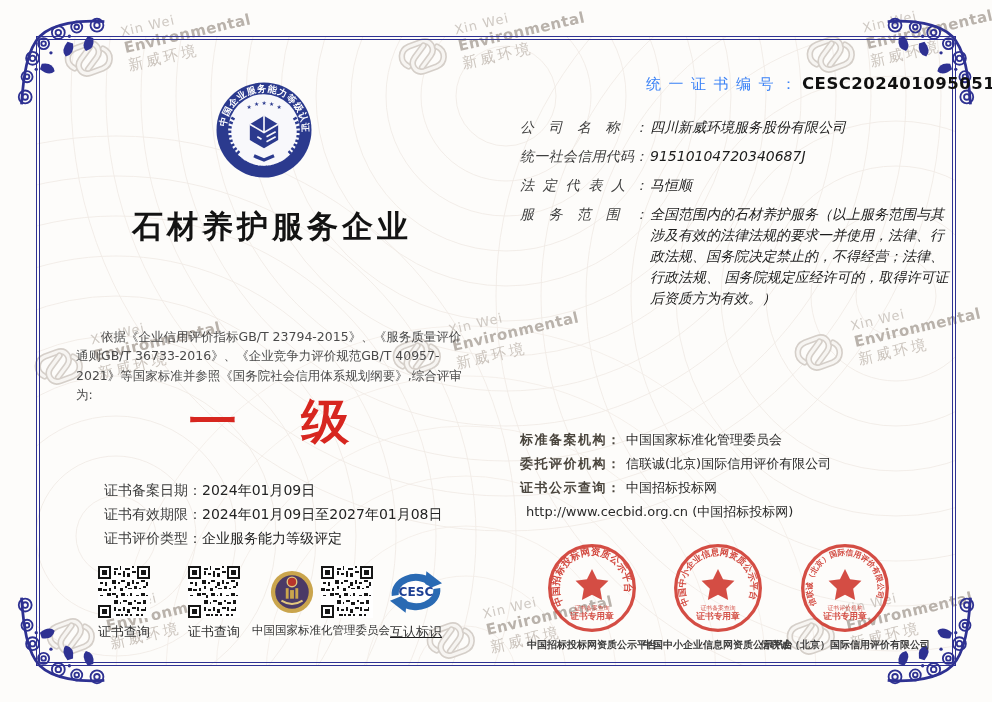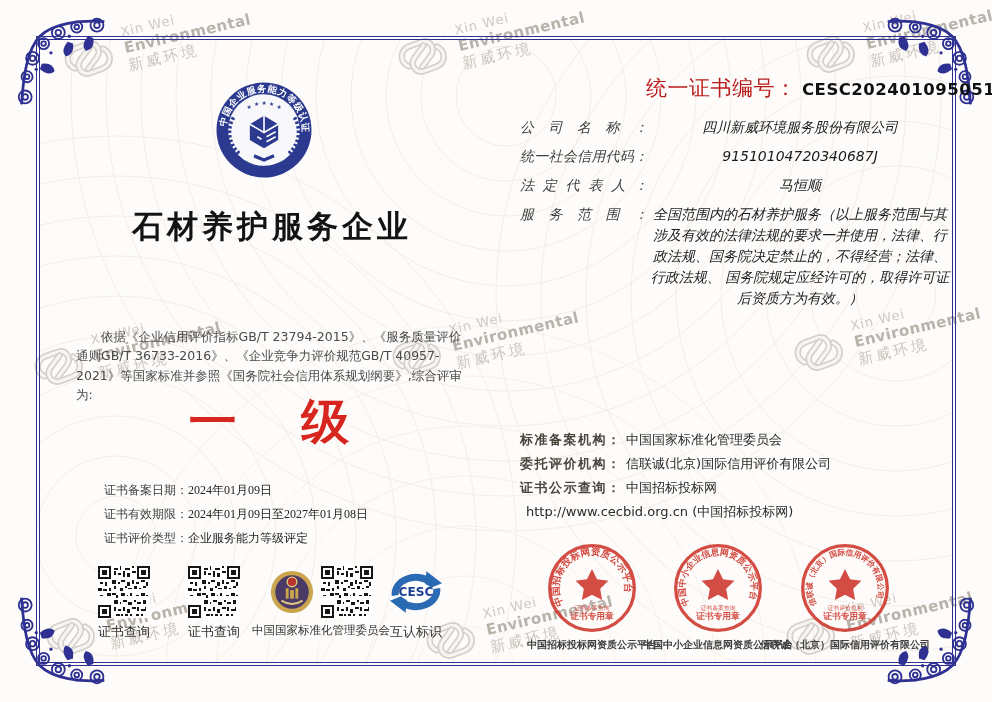--- a/index.html
+++ b/index.html
@@ -30,48 +30,48 @@
   .main-badge { position:absolute; left:214px; top:80px; width:100px; height:100px; z-index:5; }
   .title { position:absolute; left:70px; top:206px; width:404px; z-index:5;
            text-align:center; font-size:31px; font-weight:bold; color:#131313;
            letter-spacing:4px; line-height:1.3; }
   .basis { position:absolute; left:76px; top:327px; width:394px; z-index:5;
            font-size:12.5px; color:#4a4a4a; line-height:1.55; text-indent:2em; }
   .grade { position:absolute; left:70px; top:390px; width:404px; z-index:5;
            text-align:center; font-size:48px; font-weight:bold; color:#d7261f;
            letter-spacing:6px; word-spacing:36px; }
   .dates { position:absolute; left:104px; top:478px; z-index:5;
-           font-size:12px; line-height:24px;font-family:Liberation Serif, serif; }
+           font-size:14px; line-height:24px; }
   .dates .dlabel { color:#3d3d3d; }
   .dates .dvalue { color:#232323; }
   
   .cert-no { position:absolute; left:646px; top:74px; z-index:5; display:flex; align-items:baseline; }
-  .cert-no .clabel { display:inline-block; width:150px; font-size:21px; color:#b91c1c;
+  .cert-no .clabel { display:inline-block; width:150px; font-size:15px; color:#3b82f6;
                      text-align:justify; text-align-last:justify; }
   .cert-no .cvalue { margin-left:6px; font-size:16.5px; font-weight:600; color:#101010; letter-spacing:.5px; }
   .fields { position:absolute; left:520px; top:117px; width:432px; z-index:5; }
   .frow { display:flex; margin-bottom:8px; font-size:14px; line-height:1.5;font-style:italic; }
   .flabel { flex:none; width:128px; color:#3f3f3f;
             text-align:justify; text-align-last:justify; }
-  .fvalue { width:300px; margin-left:2px; color:#1b1b1b;text-align:center; }
+  .fvalue { width:300px; margin-left:2px; color:#1b1b1b; }
   .agency { position:absolute; left:520px; top:402px; width:440px; z-index:5;margin-top:28px; }
   .arow { display:flex; margin-bottom:4px; font-size:13px; line-height:1.55; }
   .alabel { flex:none; width:100px; color:#4a453d; font-weight:600;
             text-align:justify; text-align-last:justify; }
   .avalue { margin-left:6px; color:#2a2a2a; }
   
   .qr-item { position:absolute; z-index:5; text-align:center; }
   .qr-item svg.qr { width:52px; height:52px; display:block; margin:0 auto; }
   .qr-caption { margin-top:5px; font-size:13px; color:#333; white-space:nowrap; }
   .sac-group { position:absolute; left:252px; top:566px; z-index:5; text-align:center; }
   .sac-row { display:flex; align-items:center; gap:6px; justify-content:center; }
   .sac-row svg.sac { width:46px; height:46px; }
   .sac-row svg.qr { width:52px; height:52px; }
   .sac-caption { margin-top:5px; font-size:11.5px; color:#333; white-space:nowrap; }
-  .cesc-group { position:absolute; left:382px; top:566px; z-index:5; text-align:center; }
+  .cesc-group { position:absolute; left:382px; top:566px; z-index:5; text-align:center;text-decoration:underline; }
   .cesc-group svg { width:68px; height:52px; display:block; margin:0 auto; }
   
   .seal { position:absolute; top:542px; width:92px; height:92px; z-index:6; }
   .seal-1 { left:546px; } .seal-2 { left:672px; } .seal-3 { left:799px; }
   .seal-caption { position:absolute; top:638px; z-index:5; font-size:10px; font-weight:bold;
                   color:#3d3d3d; white-space:nowrap; transform:translateX(-50%); }
   .cap-1 { left:592px; } .cap-2 { left:718px; } .cap-3 { left:845px; }
   .hidden-defs { position:absolute; width:0; height:0; overflow:hidden; }
 </style>
 </head>

